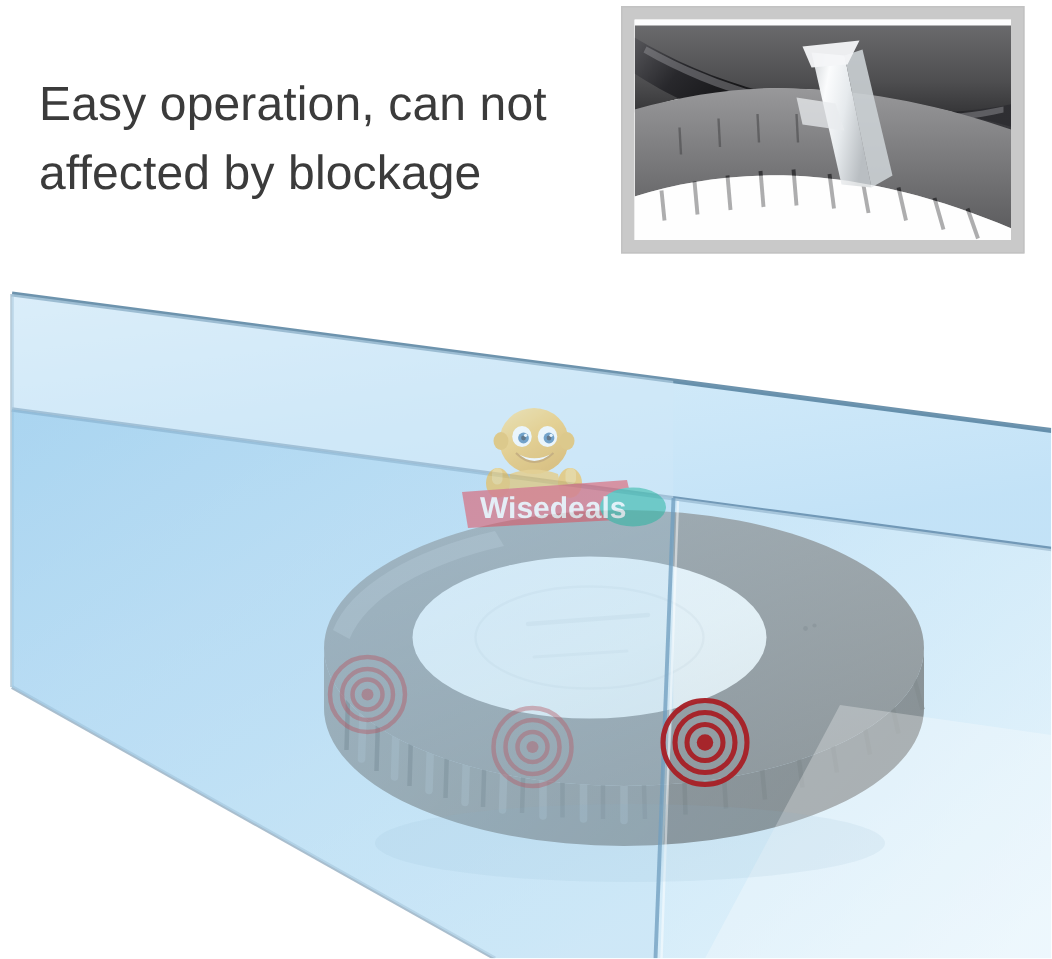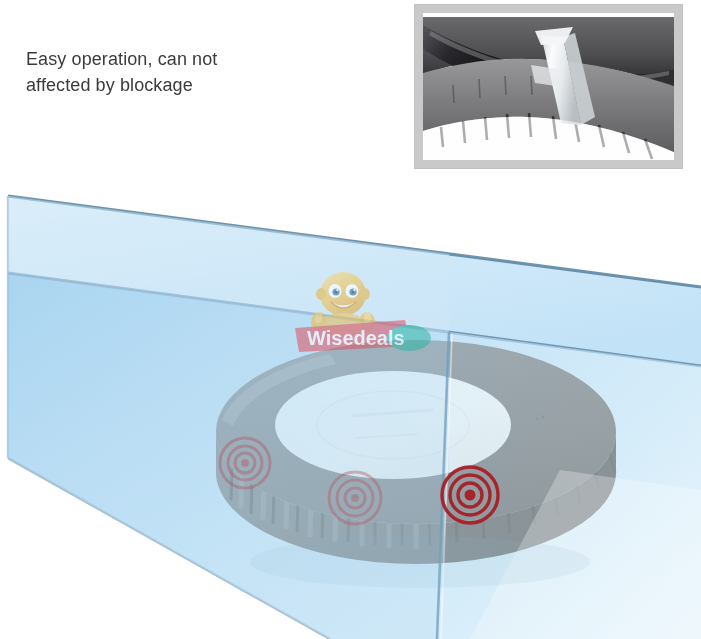--- a/index.html
+++ b/index.html
@@ -6,42 +6,42 @@
   body{
     width:701px;height:639px;position:relative;overflow:hidden;
     font-family:"Liberation Sans", sans-serif;
     background:#ffffff;
   }
   #stage{position:absolute;inset:0;width:701px;height:639px;overflow:hidden;background:#ffffff;}
 
   
   #headline{
     position:absolute;left:26px;top:46px;width:360px;
-    font-size:18px;line-height:1.45;font-weight:300;
+    font-size:32px;line-height:1.45;font-weight:300;
     color:#3b3b3b;letter-spacing:.1px;white-space:pre-line;
   }
 
   
   #inset-frame{
     position:absolute;left:414px;top:4px;width:269px;height:165px;
     background:#c9c9c9;padding:0;box-sizing:border-box;
     border:1px solid #c2c2c2;
   }
   #inset-inner{
     position:absolute;left:8px;top:8px;right:8px;bottom:8px;
     background:#ffffff;overflow:hidden;
   }
   #inset-photo{position:absolute;inset:0;overflow:hidden;background:#fdfdfd;}
 
   
   #scene{position:absolute;left:0;top:170px;width:701px;height:469px;}
 
   
   #watermark{
-    position:absolute;left:293px;top:268px;width:150px;height:100px;
+    position:absolute;left:306px;top:268px;width:150px;height:100px;
     opacity:.62;pointer-events:none;
   }
 </style>
 </head>
 <body>
 
 <div id="stage">
 
   <div id="headline">Easy operation, can not
 affected by blockage</div>

